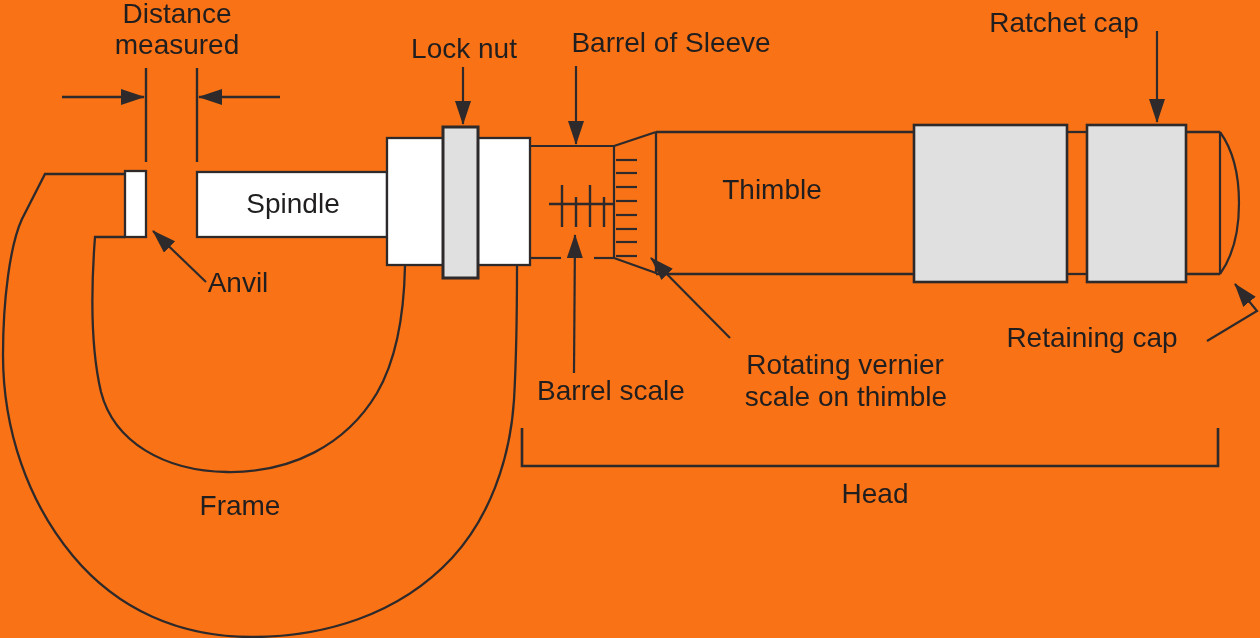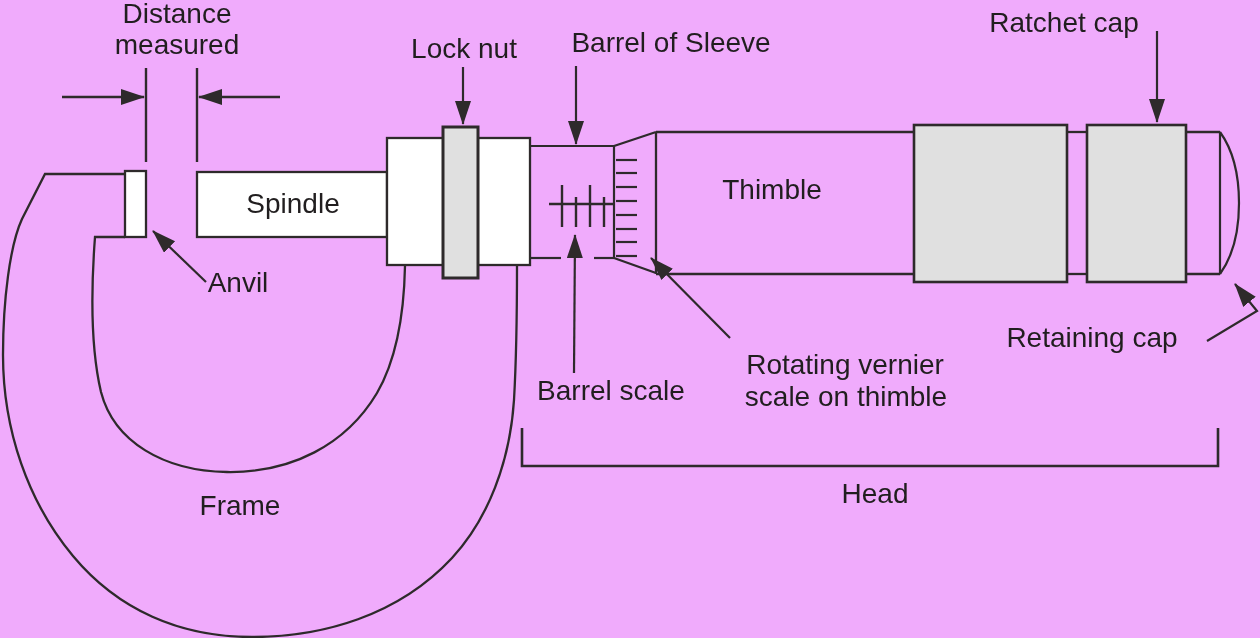--- a/index.html
+++ b/index.html
@@ -4,21 +4,21 @@
 <style>
   html, body {
     margin: 0;
     padding: 0;
     background: #ffffff;
   }
   .stage {
     position: relative;
     width: 1260px;
     height: 638px;
-    background: #f0abfc;
+    background: #f97316;
     overflow: hidden;
   }
   svg {
     display: block;
   }
   text {
     font-family: "Liberation Sans", "DejaVu Sans", sans-serif;
     font-size: 28px;
     fill: #211e1f;
   }

